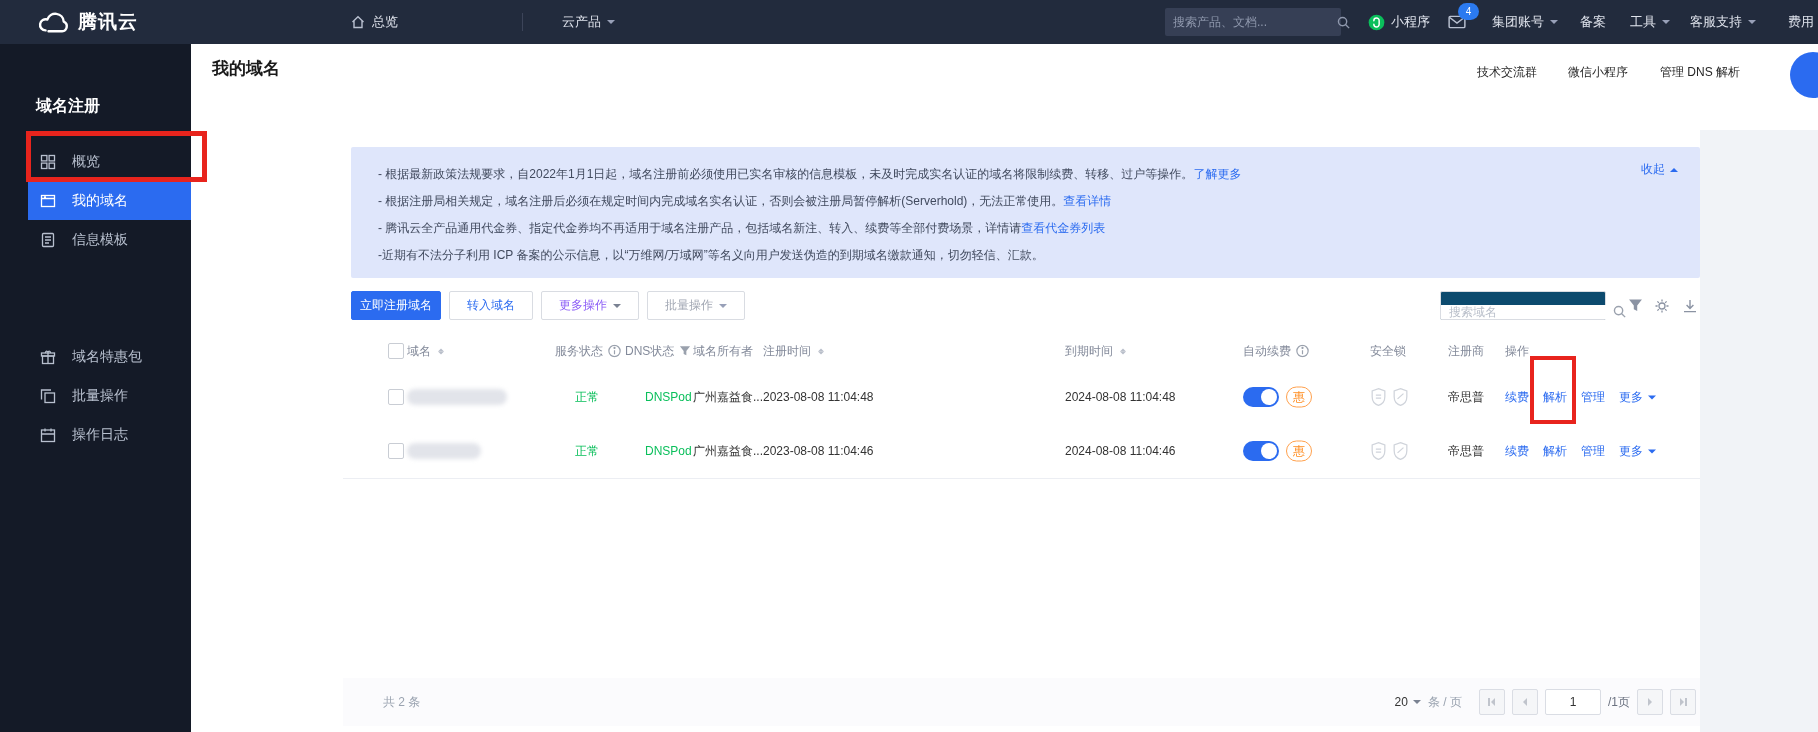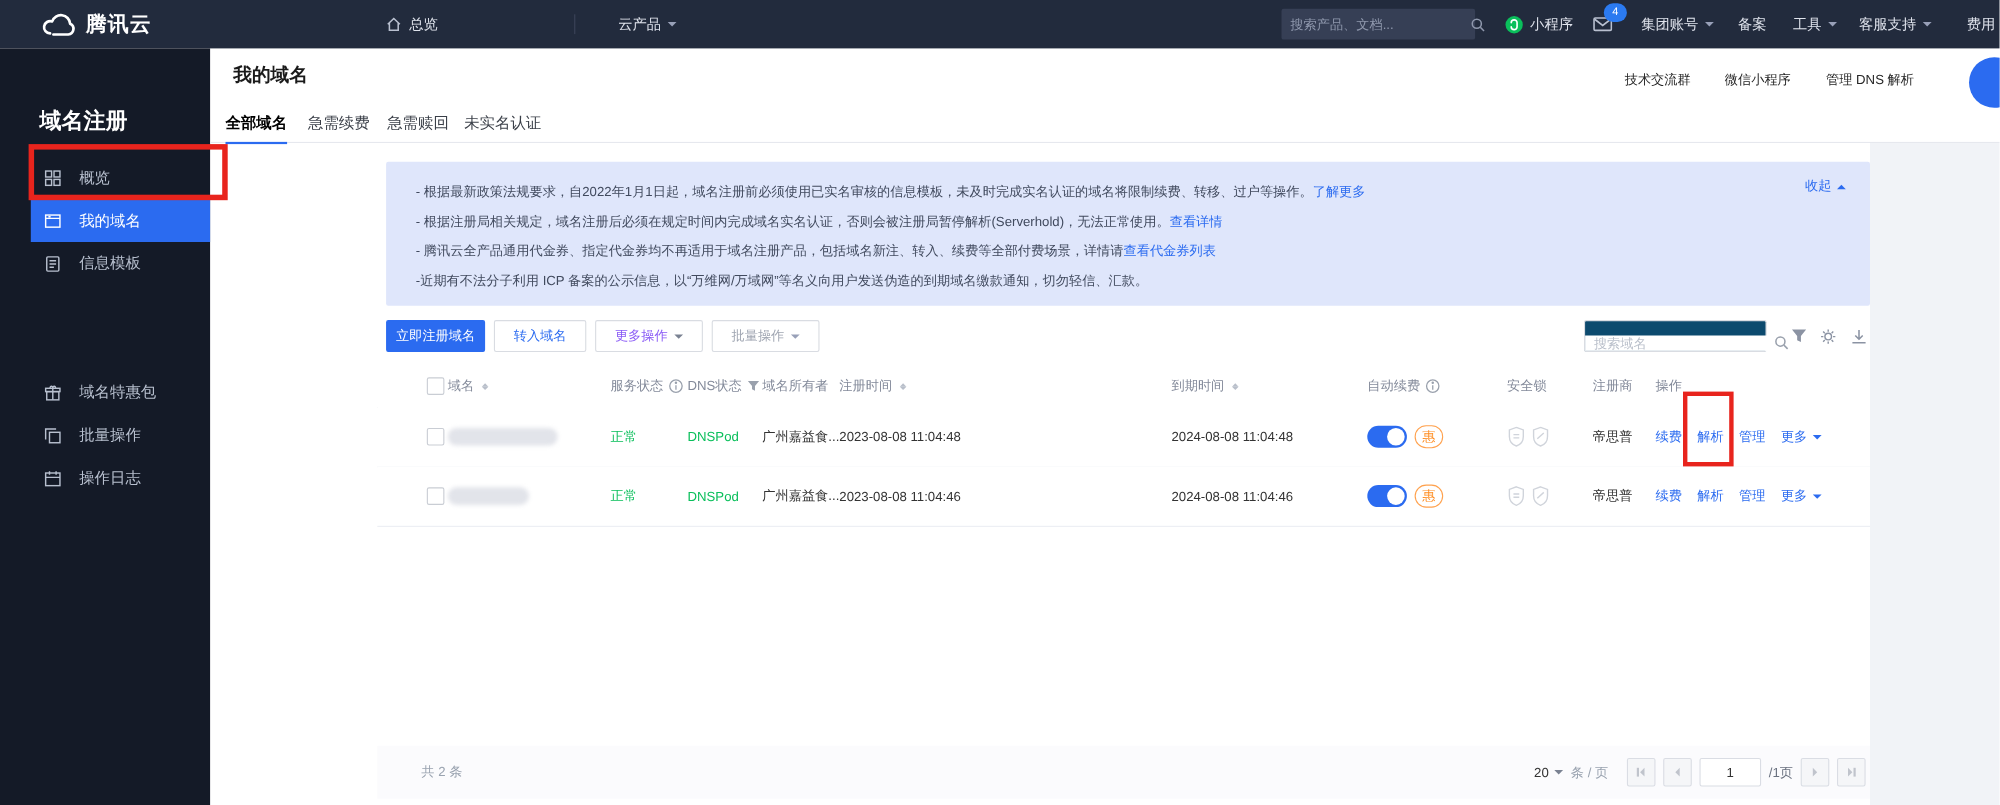--- a/index.html
+++ b/index.html
@@ -24,21 +24,21 @@
   .tb-tools{left:1630px;}
   .tb-support{left:1690px;}
   .tb-billing{left:1788px;}
   .caret{width:0;height:0;border:4px solid transparent;border-top-color:#98a0b8;margin-top:4px;}
   .caret.blue{border-top-color:#2b6bf0;}
   .caret.dark{border-top-color:#7a8292;}
   .caret.up{border:4px solid transparent;border-bottom-color:#2b6bf0;margin-top:-4px;}
 
   
   .sidebar{position:absolute;left:0;top:44px;width:191px;height:688px;background:#141a27;color:#b8c0cf;}
-  .sb-title{position:absolute;left:36px;top:52px;font-size:20px;font-weight:bold;color:#fff;}
+  .sb-title{position:absolute;left:36px;top:52px;font-size:16px;font-weight:bold;color:#fff;}
   .sb-item{position:absolute;left:0;width:191px;height:39px;display:flex;align-items:center;cursor:pointer;font-size:14px;}
   .sb-item .ico{position:absolute;left:40px;width:16px;height:16px;display:flex;}
   .sb-item .lbl{position:absolute;left:72px;}
   .sb-item.active{left:28px;width:163px;background:#2b6bf0;color:#fff;}
   .sb-item.active .ico{left:12px;}
   .sb-item.active .lbl{left:44px;}
 
   
   .page-head-title{left:212px;top:57px;font-size:17px;font-weight:bold;color:#1a1a1a;}
   .head-link{top:64px;font-size:12px;color:#262626;cursor:pointer;}
@@ -72,21 +72,21 @@
   
   .thead{left:343px;top:332px;width:1357px;height:38px;border-bottom:1px solid #e3e6ec;color:#838a9a;}
   .trow{left:343px;width:1357px;height:54px;border-bottom:1px solid #eceef3;background:#fff;}
   .r1{top:370px;} .r2{top:424px;}
   .thead>*,.trow>*{position:absolute;top:50%;transform:translateY(-50%);white-space:nowrap;display:flex;align-items:center;gap:5px;}
   .chk{width:16px;height:16px;box-sizing:border-box;border:1px solid #c9cdd4;border-radius:2px;background:#fff;cursor:pointer;}
   .c-check{left:45px;} .c-domain{left:64px;} .c-status{left:212px;} .c-dns{left:282px;}
   .c-owner{left:350px;} .c-reg{left:420px;} .c-exp{left:722px;} .c-renew{left:900px;}
   .c-promo{left:943px;} .c-lock{left:1027px;} .c-registrar{left:1105px;}
   .a1{left:1162px;} .a2{left:1200px;} .a3{left:1238px;} .a4{left:1276px;}
-  .green{color:#0abf5b;}
+  .green{color:#0abf5b;margin-left:20px;}
   .blurblock{height:16px;border-radius:8px;background:#e2e4ea;filter:blur(2px);}
   .bw1{width:100px;} .bw2{width:74px;}
   .switch{width:36px;height:20px;border-radius:10px;background:#2b6bf0;position:relative;cursor:pointer;}
   .switch i{position:absolute;right:2px;top:2px;width:16px;height:16px;border-radius:50%;background:#fff;}
   .promo{width:26px;height:21px;box-sizing:border-box;border:1px solid #ffa14d;border-radius:11px;color:#ff8c1f;font-size:12px;display:flex;align-items:center;justify-content:center;cursor:pointer;}
   .act{color:#2b6bf0;text-decoration:none;cursor:pointer;}
   .sort{display:inline-flex;flex-direction:column;gap:2px;margin-left:2px;cursor:pointer;}
   .sort b{width:0;height:0;border:3.5px solid transparent;}
   .sort .up{border-bottom-color:#b9bfca;margin-bottom:-1px;}
   .sort .dn{border-top-color:#b9bfca;margin-top:-1px;}
@@ -256,26 +256,20 @@
       <span class="lbl">操作日志</span>
     </div>
   </aside>
 
   <h1 class="abs page-head-title" style="margin:0">我的域名</h1>
   <a class="abs head-link hl1">技术交流群</a>
   <a class="abs head-link hl2">微信小程序</a>
   <a class="abs head-link hl3">管理 DNS 解析</a>
   <div class="abs float-help"></div>
 
-  <div class="abs tabs">
-    <div class="tab active t0">全部域名</div>
-    <div class="tab t1">急需续费</div>
-    <div class="tab t2">急需赎回</div>
-    <div class="tab t3">未实名认证</div>
-  </div>
   <div class="abs side-gray"></div>
 
   <section class="abs notice">
     <p><span>- 根据最新政策法规要求，自2022年1月1日起，域名注册前必须使用已实名审核的信息模板，未及时完成实名认证的域名将限制续费、转移、过户等操作。</span><a>了解更多</a></p>
     <p><span>- 根据注册局相关规定，域名注册后必须在规定时间内完成域名实名认证，否则会被注册局暂停解析(Serverhold)，无法正常使用。</span><a>查看详情</a></p>
     <p><span>- 腾讯云全产品通用代金券、指定代金券均不再适用于域名注册产品，包括域名新注、转入、续费等全部付费场景，详情请</span><a>查看代金券列表</a></p>
     <p><span>-近期有不法分子利用 ICP 备案的公示信息，以“万维网/万域网”等名义向用户发送伪造的到期域名缴款通知，切勿轻信、汇款。</span></p>
     <a class="collapse">
       <span>收起</span>
       <span class="caret up"></span>

